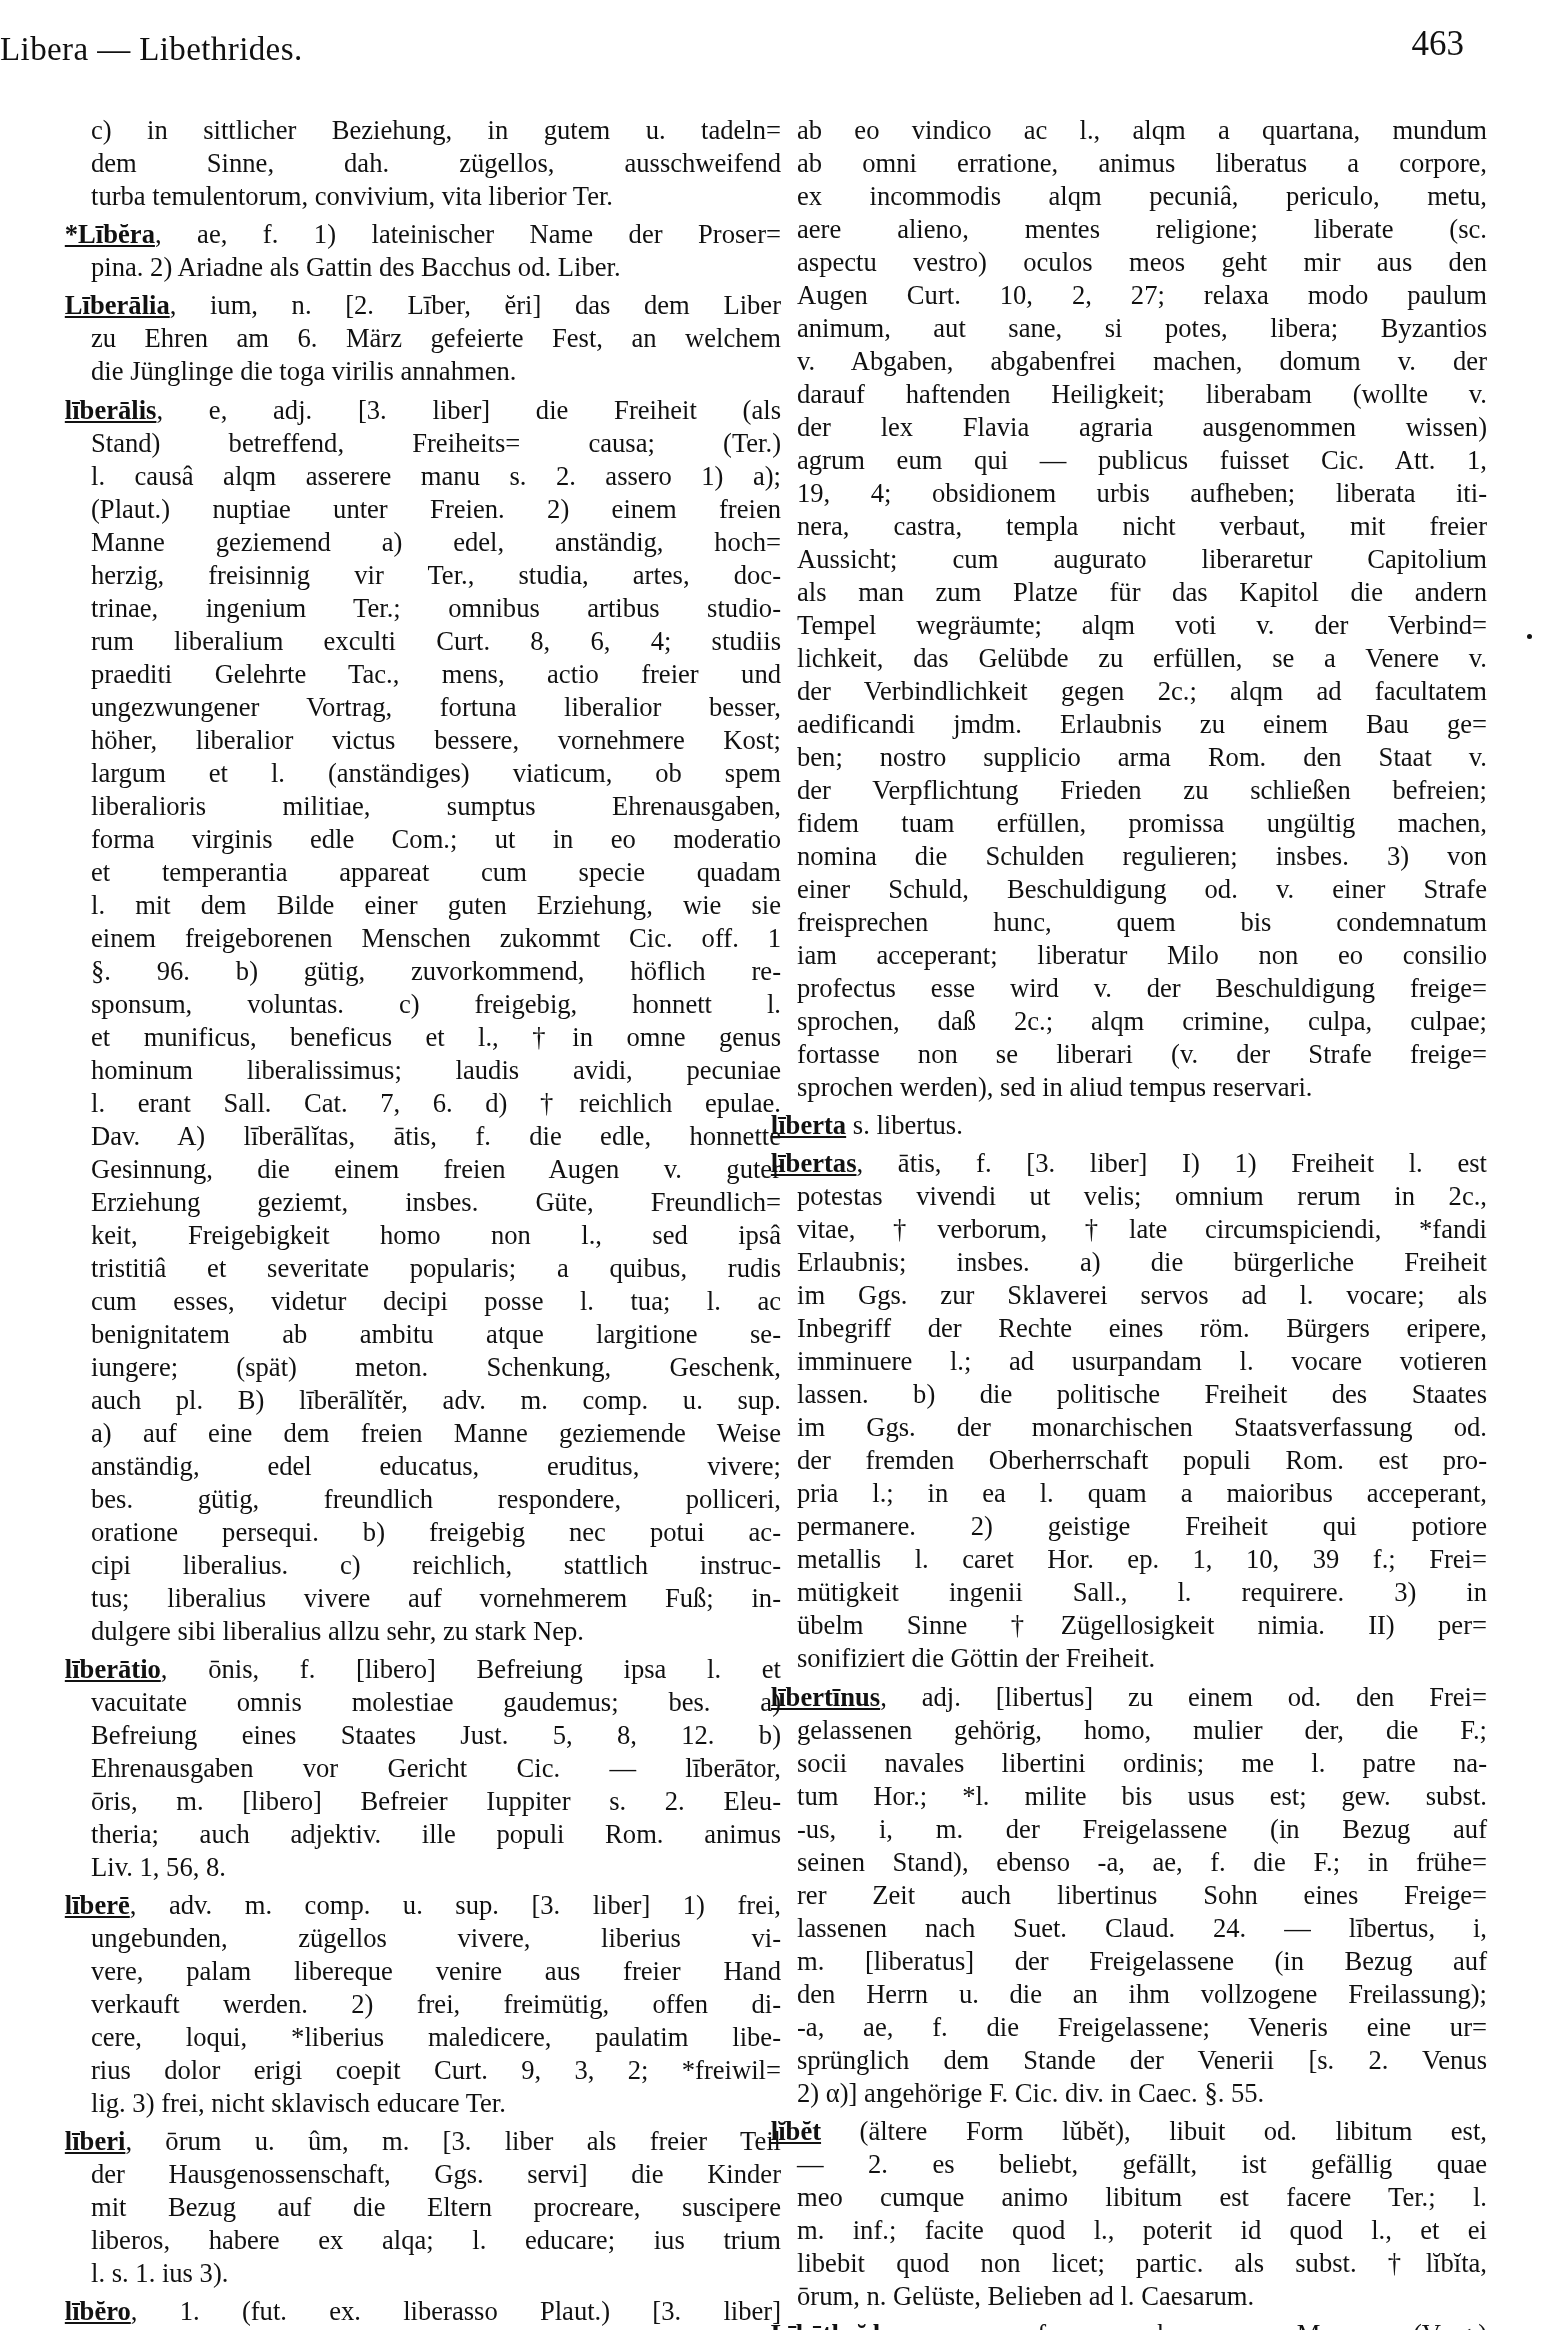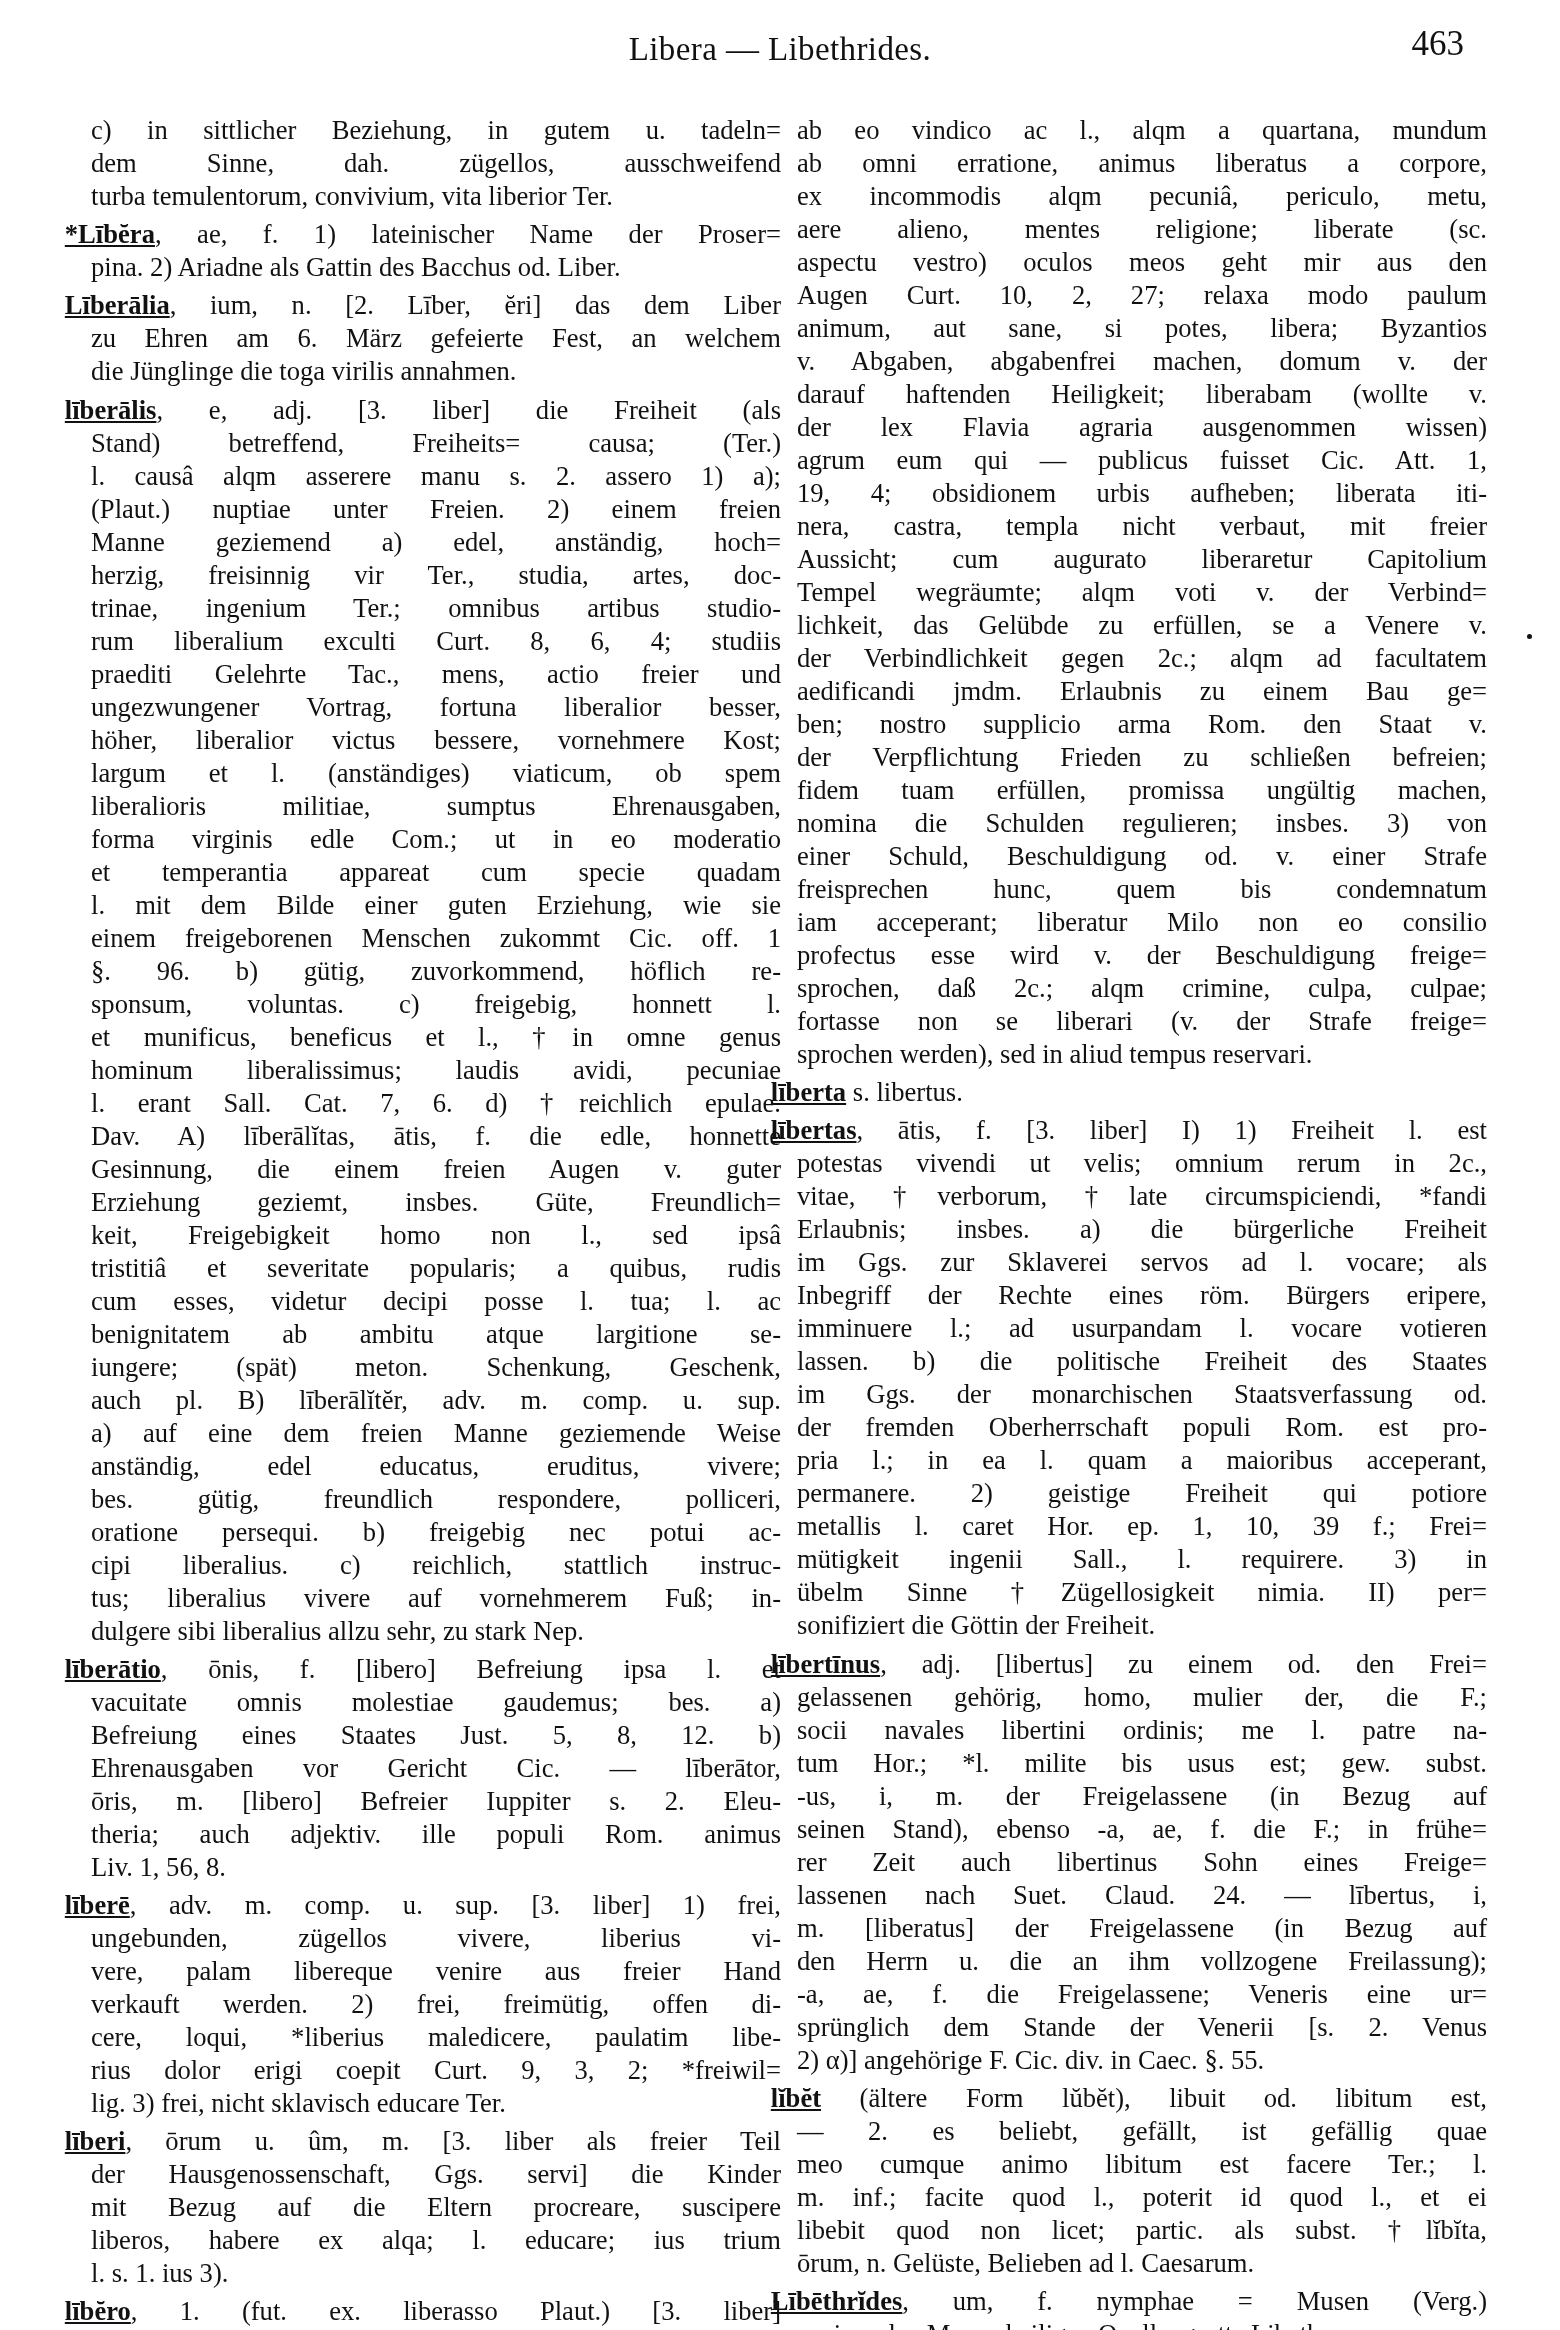--- a/index.html
+++ b/index.html
@@ -5,21 +5,21 @@
   html, body { margin: 0; padding: 0; background: #ffffff; }
   body {
     width: 1560px; height: 2330px; position: relative; overflow: hidden;
     font-family: "DejaVu Serif", "Liberation Serif", serif;
     color: #111111;
   }
   .page-header {
     position: absolute; top: 24.4px; left: 0; width: 1560px; height: 52px;
   }
   .running-title {
-    position: absolute; left: 0; width: 1560px; top: 7px; text-align: center;
+    position: absolute; left: 0; width: 1560px; top: 7px; text-align: left;
     font-family: "Liberation Serif", "DejaVu Serif", serif;
     font-size: 33px; letter-spacing: 0.4px;
   }
   .page-number {
     position: absolute; right: 96px; top: 0px;
     font-family: Liberation Serif, serif;
     font-size: 35px;
   }
   .column {
     position: absolute; top: 98px; width: 704px;
@@ -146,20 +146,21 @@
       <div class="line indent">aspectu vestro) oculos meos geht mir aus den</div>
       <div class="line indent">Augen Curt. 10, 2, 27; relaxa modo paulum</div>
       <div class="line indent">animum, aut sane, si potes, libera; Byzantios</div>
       <div class="line indent">v. Abgaben, abgabenfrei machen, domum v. der</div>
       <div class="line indent">darauf haftenden Heiligkeit; liberabam (wollte v.</div>
       <div class="line indent">der lex Flavia agraria ausgenommen wissen)</div>
       <div class="line indent">agrum eum qui — publicus fuisset Cic. Att. 1,</div>
       <div class="line indent">19, 4; obsidionem urbis aufheben; liberata iti-</div>
       <div class="line indent">nera, castra, templa nicht verbaut, mit freier</div>
       <div class="line indent">Aussicht; cum augurato liberaretur Capitolium</div>
+      <div class="line indent">als man zum Platze für das Kapitol die andern</div>
       <div class="line indent">Tempel wegräumte; alqm voti v. der Verbind=</div>
       <div class="line indent">lichkeit, das Gelübde zu erfüllen, se a Venere v.</div>
       <div class="line indent">der Verbindlichkeit gegen 2c.; alqm ad facultatem</div>
       <div class="line indent">aedificandi jmdm. Erlaubnis zu einem Bau ge=</div>
       <div class="line indent">ben; nostro supplicio arma Rom. den Staat v.</div>
       <div class="line indent">der Verpflichtung Frieden zu schließen befreien;</div>
       <div class="line indent">fidem tuam erfüllen, promissa ungültig machen,</div>
       <div class="line indent">nomina die Schulden regulieren; insbes. 3) von</div>
       <div class="line indent">einer Schuld, Beschuldigung od. v. einer Strafe</div>
       <div class="line indent">freisprechen hunc, quem bis condemnatum</div>

